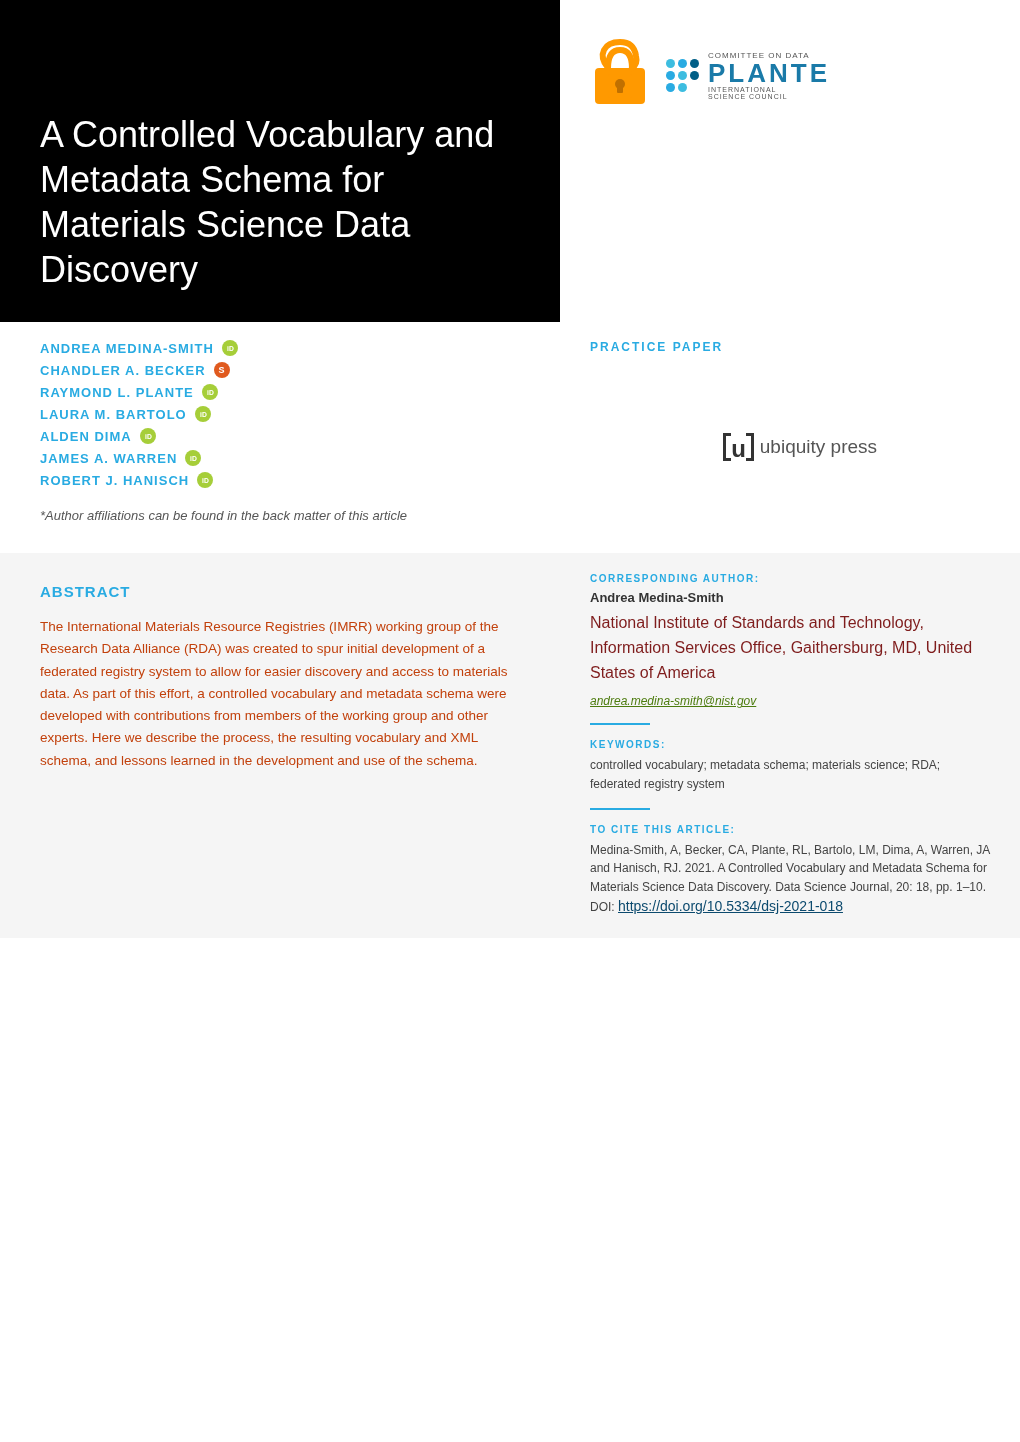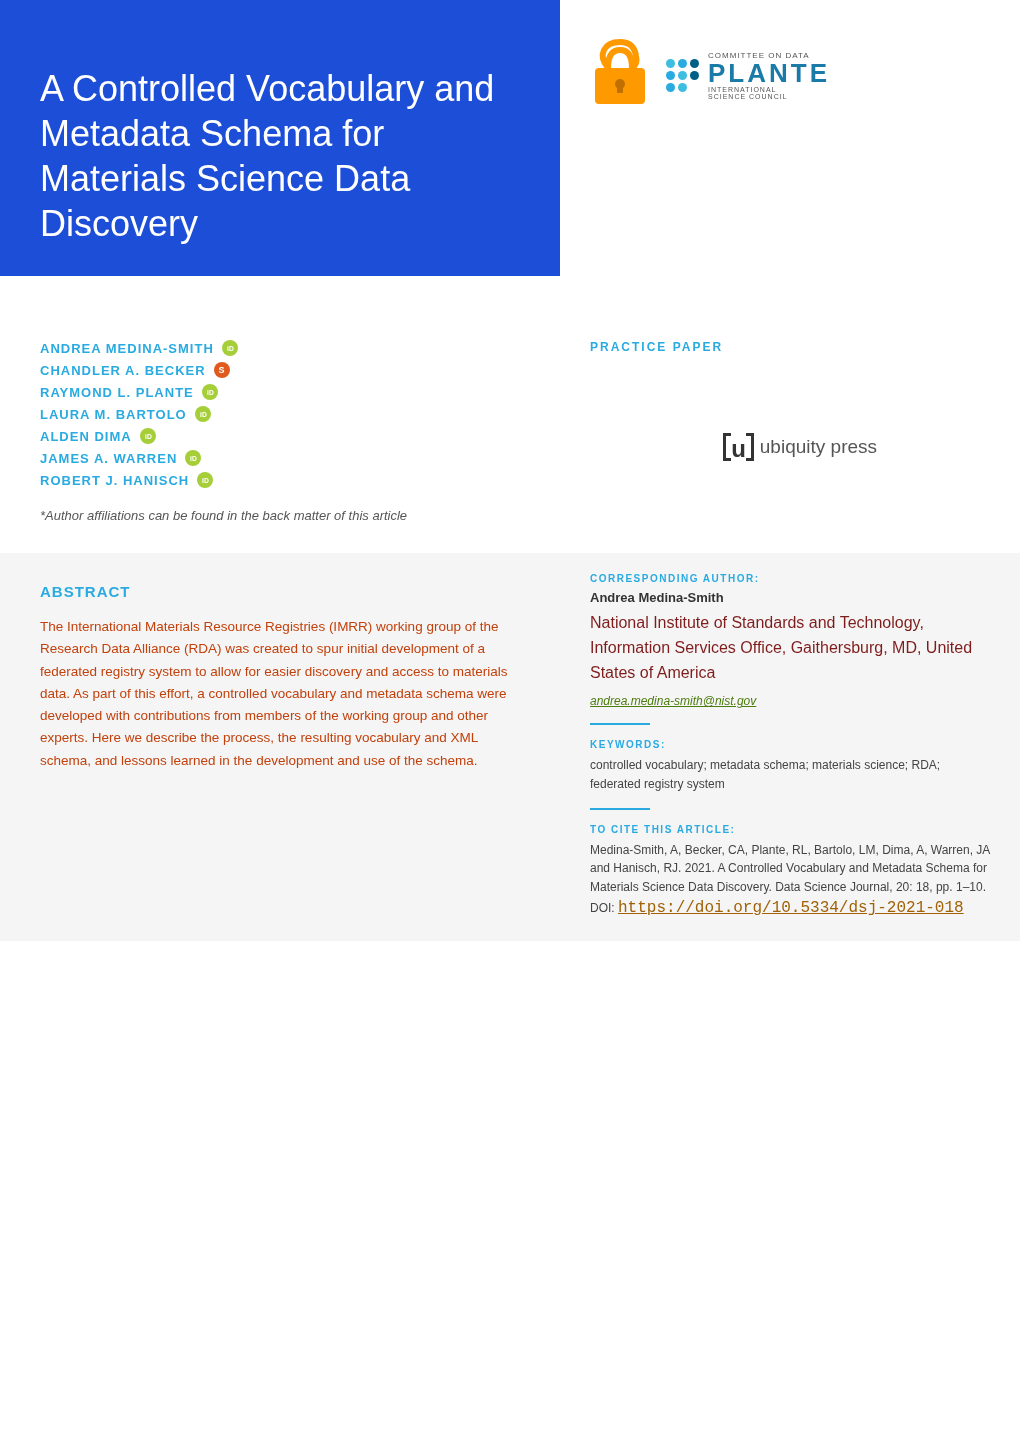--- a/index.html
+++ b/index.html
@@ -20,23 +20,23 @@
     }
 
     
     .top-header {
       display: flex;
       width: 100%;
       height: 310px;
     }
 
     .top-left {
-      background: #1d4ed8;
+      background: #000000;
       width: 560px;
-      height: 276px;
+      height: 322px;
       position: relative;
       text-decoration: underline;
     }
 
     .top-right {
       background: #fff;
       width: 460px;
       height: 310px;
       display: flex;
       flex-direction: column;
@@ -259,23 +259,23 @@
     }
 
     .cite-text {
       font-size: 12px;
       line-height: 1.55;
       color: #444;
       font-family: Arial, sans-serif;
     }
 
     .cite-link {
-      font-size: 16px;
-      color: #a16207;
-      font-family: Liberation Mono, monospace;
+      font-size: 14px;
+      color: #0c4a6e;
+      font-family: Liberation Sans, sans-serif;
     }
   </style>
 </head>
 <body>
 
 <div class="page-wrapper">
 
   <div class="top-header">
     <div class="top-left">
       <div class="title-area">

